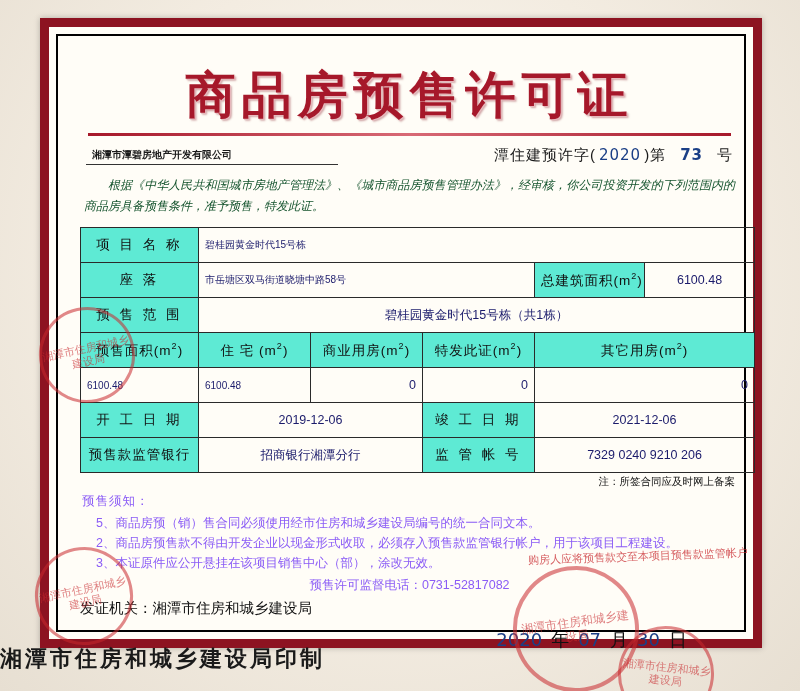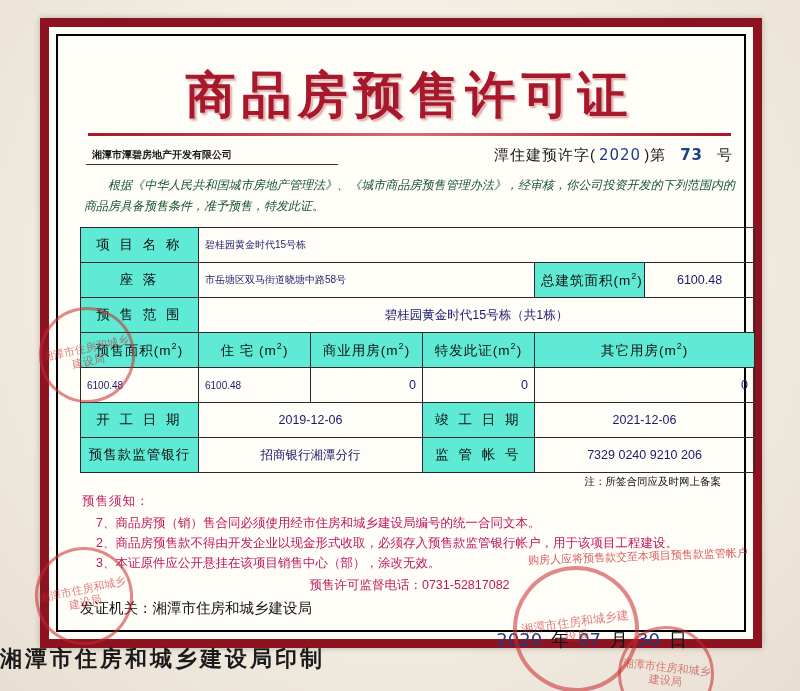--- a/index.html
+++ b/index.html
@@ -86,27 +86,27 @@
   .lbl{
     text-align:center;letter-spacing:3px;white-space:nowrap;
     background:#5eead4;font-size:13.5px;
   }
   .lbl-tight{letter-spacing:1px;}
   .val{color:#1b1b6b;font-size:10px;padding-left:10px;}
   .val-c{color:#1b1b6b;font-size:12.5px;text-align:center;}
   .val-r{color:#1b1b6b;font-size:12.5px;text-align:right;padding-right:8px;}
   .sup{font-size:9px;vertical-align:super;}
   
-  .notes{margin:0 2px 0 2px;font-size:12.5px;color:#be185d;line-height:1.6;}
+  .notes{margin:0 2px 0 2px;font-size:12.5px;color:#8b5cf6;line-height:1.6;}
   .notes .nt-title{letter-spacing:1px;margin-bottom:2px;}
   .notes li{list-style:none;margin:0;}
   .notes ol{margin:0;padding:0 0 0 14px;}
   .tel{margin-top:2px;text-align:center;}
   .tbl-note{
-    text-align:right;font-size:10.5px;color:#111;margin:2px 18px 2px 0;font-family:Liberation Serif, serif;
+    text-align:right;font-size:10.5px;color:#111;margin:2px 4px 2px 0;font-family:Liberation Serif, serif;
   }
   
   .issuer{
     margin-top:4px;font-size:14.5px;color:#111;padding-right:26px;
   }
   .datetime{
     text-align:right;font-size:18px;color:#111;margin-top:10px;padding-right:52px;
   }
   .datetime .d{color:#1b3f86;font-family:"DejaVu Sans",sans-serif;padding:0 4px;}
   
@@ -204,21 +204,21 @@
           <td class="val-c" colspan="2">7329 0240 9210 206</td>
         </tr>
       </tbody>
     </table>
 
     <div class="tbl-note">注：所签合同应及时网上备案</div>
 
     <div class="notes">
       <div class="nt-title">预售须知：</div>
       <ol>
-        <li>7、商品房预（销）售合同必须使用经市住房和城乡建设局编号的统一合同文本。</li>
+        <li>5、商品房预（销）售合同必须使用经市住房和城乡建设局编号的统一合同文本。</li>
         <li>2、商品房预售款不得由开发企业以现金形式收取，必须存入预售款监管银行帐户，用于该项目工程建设。</li>
         <li>3、本证原件应公开悬挂在该项目销售中心（部），涂改无效。</li>
       </ol>
       <div class="tel">预售许可监督电话：0731-52817082</div>
     </div>
 
     <div class="issuer">
       <span>发证机关：</span><span>湘潭市住房和城乡建设局</span>
     </div>
 

